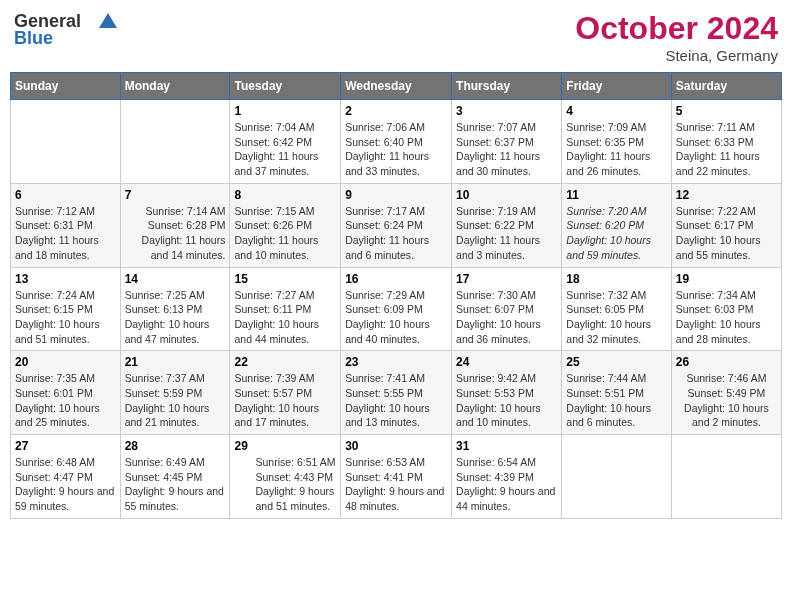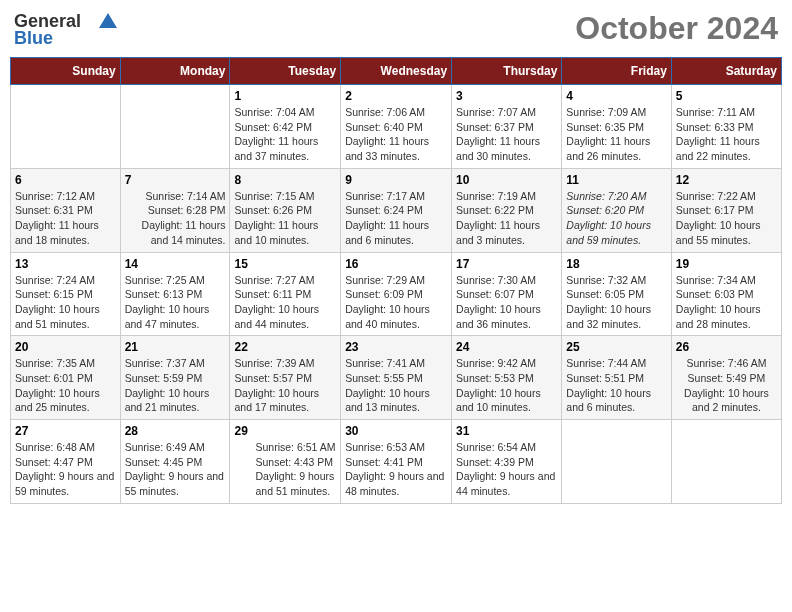--- a/index.html
+++ b/index.html
@@ -21,36 +21,36 @@
       display: flex;
       align-items: center;
       gap: 2px;
     }
     .title-block {
       text-align: right;
     }
     .month-year {
       font-size: 32px;
       font-weight: bold;
-      color: #737373;
+      color: #be185d;
     }
     .location {
       font-size: 15px;
       color: #444;
     }
     table {
       width: 100%;
       border-collapse: collapse;
       font-size: 11px;
     }
     thead tr th {
-      background-color: #7f1d1d;
+      background-color: #737373;
       color: #fff;
       padding: 6px 4px;
-      text-align: right;
+      text-align: left;
       font-size: 12px;
       font-weight: bold;
       border: 1px solid #2a6db5;
     }
     tbody tr td {
       border: 1px solid #ccc;
       padding: 4px;
       vertical-align: top;
       width: 113px;
       min-height: 70px;
@@ -84,20 +84,21 @@
         <span style="font-size:18px;font-weight:bold;color:#333;">General</span>
         <svg width="22" height="22" viewBox="0 0 22 22">
           <polygon points="11,3 20,18 2,18" fill="#2a6db5"></polygon>
         </svg>
       </div>
       <span style="font-size:18px;font-weight:bold;color:#2a6db5;margin-top:-4px;">Blue</span>
     </div>
   </div>
   <div class="title-block">
     <div class="month-year">October 2024</div>
+    <div class="location">Steina, Germany</div>
   </div>
 </div>
 
 <table>
   <thead>
     <tr>
     <th>Sunday</th>
         <th>Monday</th>
         <th>Tuesday</th>
         <th>Wednesday</th>

